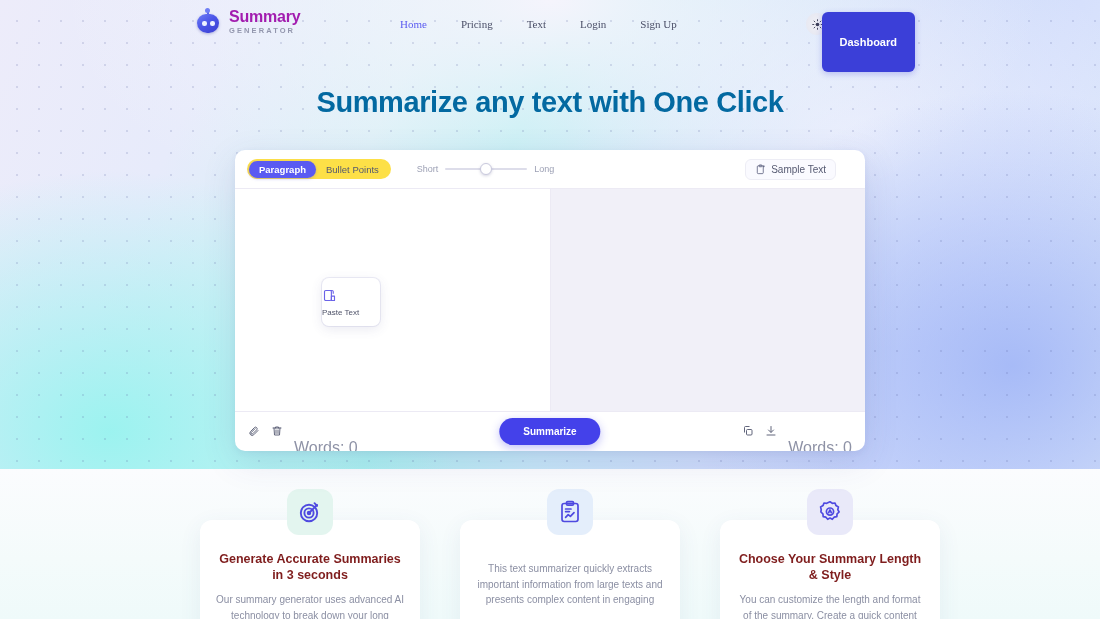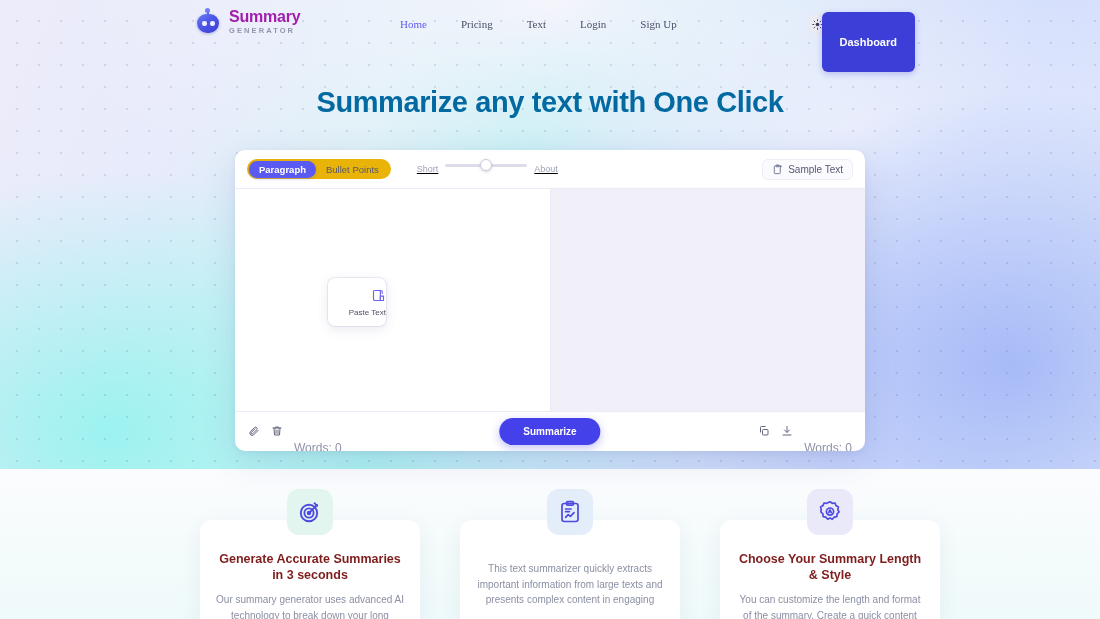--- a/index.html
+++ b/index.html
@@ -94,62 +94,62 @@
   .editor {
     position:absolute; left:235px; top:150px; width:630px; height:301px;
     background:#fff; border-radius:10px; overflow:hidden; z-index:10;
     box-shadow:0 10px 34px rgba(60,70,140,.13), 0 2px 6px rgba(60,70,140,.07);
   }
   .ed-top {
     height:39px; border-bottom:1px solid #eceaf4;
     display:flex; align-items:center; padding:0 12px; position:relative;
   }
   .seg {
-    display:flex; background:#eab308; border-radius:14px; padding:2px; height:20px; align-items:center;
+    display:flex; background:#fde047; border-radius:14px; padding:2px; height:20px; align-items:center;
   }
   .seg-btn {
     font-size:9.5px; padding:3px 10px; border-radius:12px; cursor:pointer; color:#55596f; white-space:nowrap;
   }
   .seg-btn.active { background:#5a5af2; color:#fff; font-weight:bold; box-shadow:0 1px 3px rgba(90,90,242,.35); }
 
-  .slider-wrap { display:flex; gap:7px; margin-left:26px;text-decoration:underline; }
+  .slider-wrap { display:flex; align-items:center; gap:7px; margin-left:26px; }
   .slider-lbl { font-size:9px; color:#9da1b5; }
   .slider-track { width:82px; height:2.5px; background:#ddddea; border-radius:2px; position:relative; }
   .slider-knob {
     position:absolute; left:50%; top:50%; transform:translate(-50%,-50%);
     width:12px; height:12px; border-radius:50%; background:#fff;
     border:1.6px solid #c9c9dd; box-shadow:0 1px 3px rgba(60,60,120,.22); cursor:pointer;
   }
 
   .sample-btn {
-    position:absolute; right:12px; top:9px;
+    position:absolute; right:29px; top:9px;
     display:flex; align-items:center; gap:5px;
     font-size:10px; color:#565a72; background:#fafaff;
     border:1px solid #ededf5; border-radius:6px; padding:4px 9px; cursor:pointer;
   }
 
   .ed-body { display:flex; height:222px; }
   .ed-left { width:315px; background:#fff; position:relative; }
   .ed-right { width:315px; background:#f1f0f8; border-left:1px solid #eceaf4; }
 
   .paste-card {
-    position:absolute; left:93px; top:89px; width:58px; height:48px;
+    position:absolute; left:87px; top:89px; width:58px; height:48px;
     background:#fff; border-radius:7px; display:flex; flex-direction:column;
-    align-items:flex-end; justify-content:center; gap:5px; cursor:pointer;
+    align-items:flex-start; justify-content:center; gap:5px; cursor:pointer;
     box-shadow:0 3px 12px rgba(70,70,140,.12), 0 0 0 1px rgba(235,235,245,.9);
   }
   .paste-lbl { font-size:8px; color:#4e5268; }
 
   .ed-bottom {
     height:39px; border-top:1px solid #eceaf4; position:relative;
     display:flex; align-items:center;
   }
   .bot-left { display:flex; align-items:center; gap:11px; margin-left:13px; }
   .bot-right { display:flex; align-items:center; gap:11px; position:absolute; right:13px; }
-  .words { font-size:12px; color:#8e92a6;margin-top:34px; }
+  .words { font-size:16px; color:#8e92a6;margin-top:34px; }
   .summarize-btn {
     position:absolute; left:50%; transform:translateX(-50%);
     background:#4441ea; color:#fff; font-size:10px; font-weight:bold;
     padding:8px 24px; border-radius:17px; border:none; cursor:pointer;
     box-shadow:0 3px 10px rgba(68,65,234,.33);
   }
 
   
   .features-sec {
     position:absolute; left:0; top:469px; width:1100px; height:150px;
@@ -234,21 +234,21 @@
     <div class="seg">
       <div class="seg-btn active">Paragraph</div>
       <div class="seg-btn">Bullet Points</div>
     </div>
 
     <div class="slider-wrap">
       <span class="slider-lbl">Short</span>
       <div class="slider-track">
         <div class="slider-knob"></div>
       </div>
-      <span class="slider-lbl">About</span>
+      <span class="slider-lbl">Long</span>
     </div>
 
     <div class="sample-btn">
       <svg width="11" height="11" viewBox="0 0 24 24" fill="none" stroke="#5e6280" stroke-width="1.8">
         <rect x="5" y="4" width="13" height="17" rx="2"></rect>
         <rect x="9" y="2" width="6" height="4" rx="1"></rect>
         <line x1="19" y1="3" x2="19" y2="7"></line>
           <line x1="17" y1="5" x2="21" y2="5"></line>
       </svg>
       <span>Sample Text</span>

